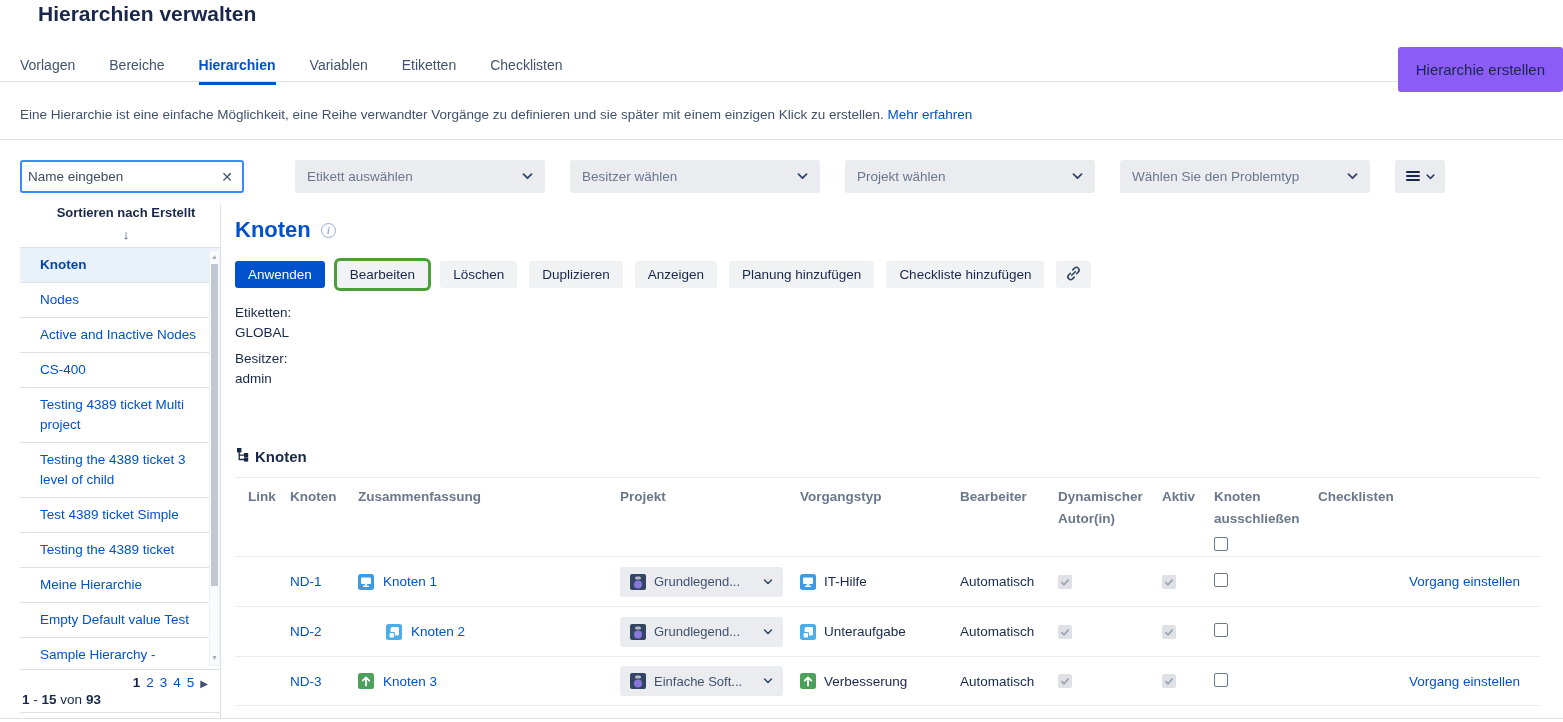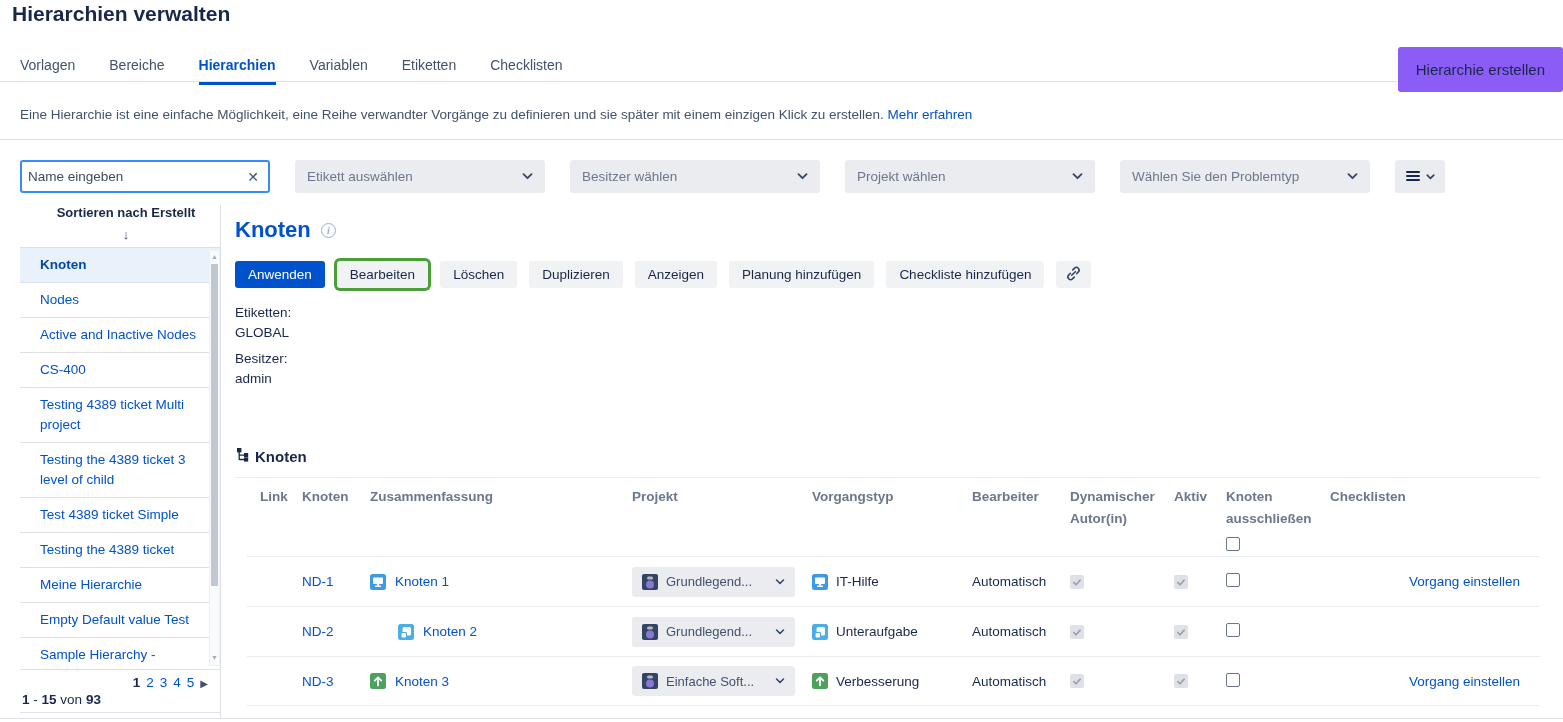--- a/index.html
+++ b/index.html
@@ -4,36 +4,36 @@
 <style>
   * { margin:0; padding:0; box-sizing:border-box; }
   html,body { background:#fff; }
   #app {
     position:relative; width:1563px; height:722px; overflow:hidden;
     background:#fff; color:#172B4D;
     font-family:"Liberation Sans", sans-serif;
   }
   a { text-decoration:none; }
 
-  .page-title { position:absolute; left:12px; top:2px; font-size:21px; font-weight:700; color:#19274A; }
+  .page-title { position:absolute; left:38px; top:2px; font-size:21px; font-weight:700; color:#19274A; }
 
   .tabs { position:absolute; left:20px; top:57px; display:flex; gap:34px; font-size:14px; }
   .tab { color:#42526E; padding-bottom:9px; cursor:pointer; }
   .tab.active { color:#0052CC; font-weight:600; border-bottom:3px solid #0052CC; }
   .tabs-border { position:absolute; top:81px; left:0; width:100%; height:1px; background:#DFE1E6; }
 
   .create-btn { position:absolute; top:47px; right:0; height:45px; padding:0 18px; background:#8b5cf6;
     border-radius:3px; font-size:15px; color:#19274A; display:flex; align-items:center; cursor:pointer; }
 
   .intro { position:absolute; left:20px; top:107px; font-size:13.5px; color:#42526E; }
   .intro a { color:#0052CC; }
   .intro-border { position:absolute; top:139px; left:0; width:100%; height:1px; background:#DFE1E6; }
 
   
-  .name-filter { position:absolute; left:20px; top:160px; width:250px; height:33px; border:2px solid #388BFF;
+  .name-filter { position:absolute; left:20px; top:160px; width:224px; height:33px; border:2px solid #388BFF;
     border-radius:3px; background:#fff; display:flex; align-items:center; padding:0 9px 0 6px; }
   .name-filter input { border:none; outline:none; flex:1; font-size:13.5px; font-family:inherit; color:#172B4D; background:transparent; }
   .name-filter input::placeholder { color:#3E4B63; opacity:1; }
   .clear-x { color:#44546F; font-size:14px; cursor:pointer; line-height:1; }
 
   .dropdown { position:absolute; top:160px; width:250px; height:33px; background:#EBECF0; border-radius:3px;
     display:flex; align-items:center; justify-content:space-between; padding:0 12px; font-size:13.5px; color:#6B778C; cursor:pointer; }
   .dd-label { left:295px; } .dd-owner { left:570px; } .dd-project { left:845px; } .dd-issuetype { left:1120px; }
   .chev svg { display:block; }
 
@@ -80,21 +80,21 @@
   .btn.icon-btn { padding:0 9px; }
 
   .meta { position:absolute; left:235px; top:303px; font-size:13.5px; line-height:20px; color:#19274A; }
   .meta-group { margin-bottom:6px; }
 
   .section-title { position:absolute; left:236px; top:447px; display:flex; align-items:center; gap:5px;
     font-size:15px; font-weight:700; color:#19274A; }
   .section-border { position:absolute; left:235px; right:23px; top:477px; height:1px; background:#EBECF0; }
 
   
-  .table { position:absolute; left:247px; top:486px; right:23px; }
+  .table { position:absolute; left:235px; top:486px; right:23px; }
   .tgrid { display:grid; grid-template-columns:42px 68px 262px 180px 160px 98px 104px 52px 104px 1fr; padding-left:13px; }
   .thead { font-size:13.5px; font-weight:600; color:#6B778C; line-height:22px; height:70px; align-items:start; }
   .trow { height:50px; align-items:center; border-top:1px solid #EBECF0; font-size:13.5px; }
   .trow.last { border-bottom:1px solid #EBECF0; }
   .cell-key { color:#0052CC; }
   .cell-summary { display:flex; align-items:center; gap:9px; }
   .cell-summary a { color:#0052CC; }
   .cell-summary.indent { padding-left:28px; }
   .icon16 { width:16px; height:16px; display:inline-flex; }
   .icon16 svg { display:block; }

